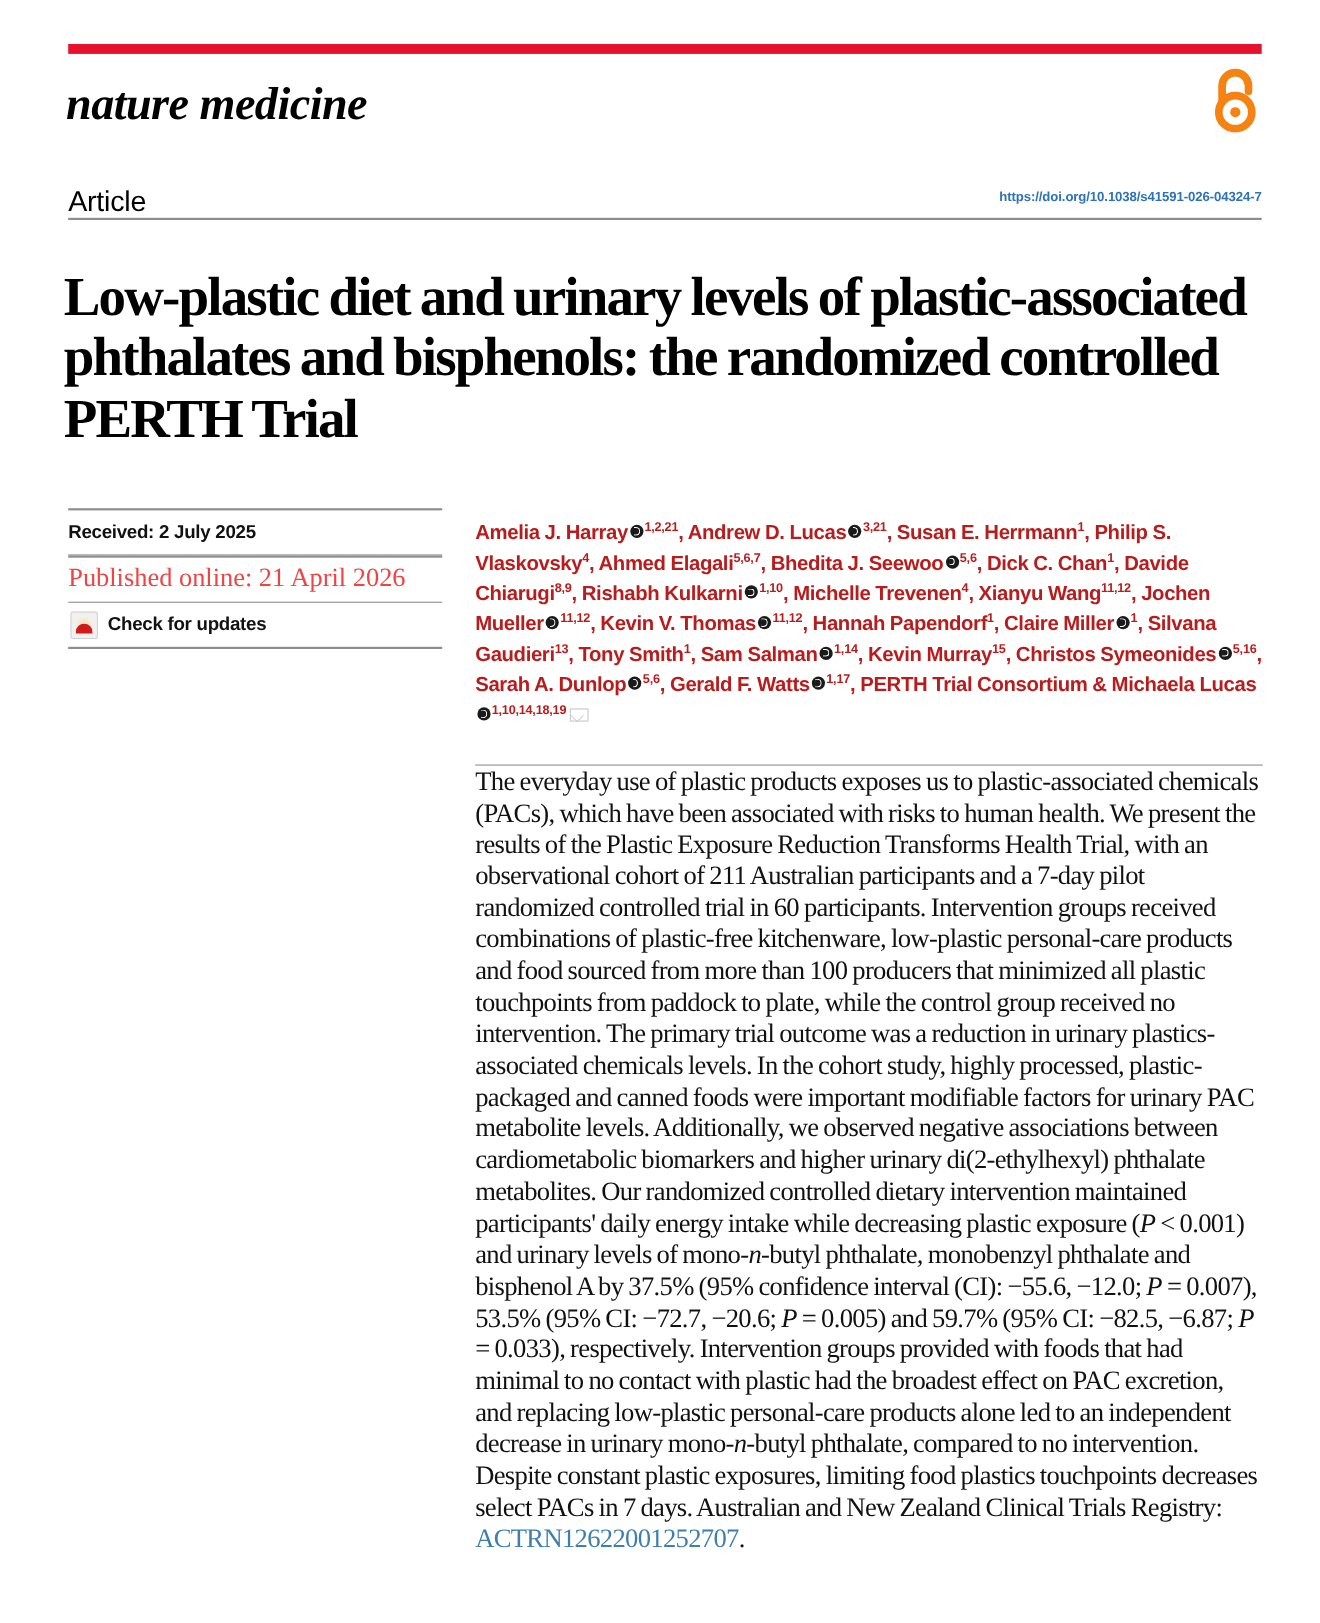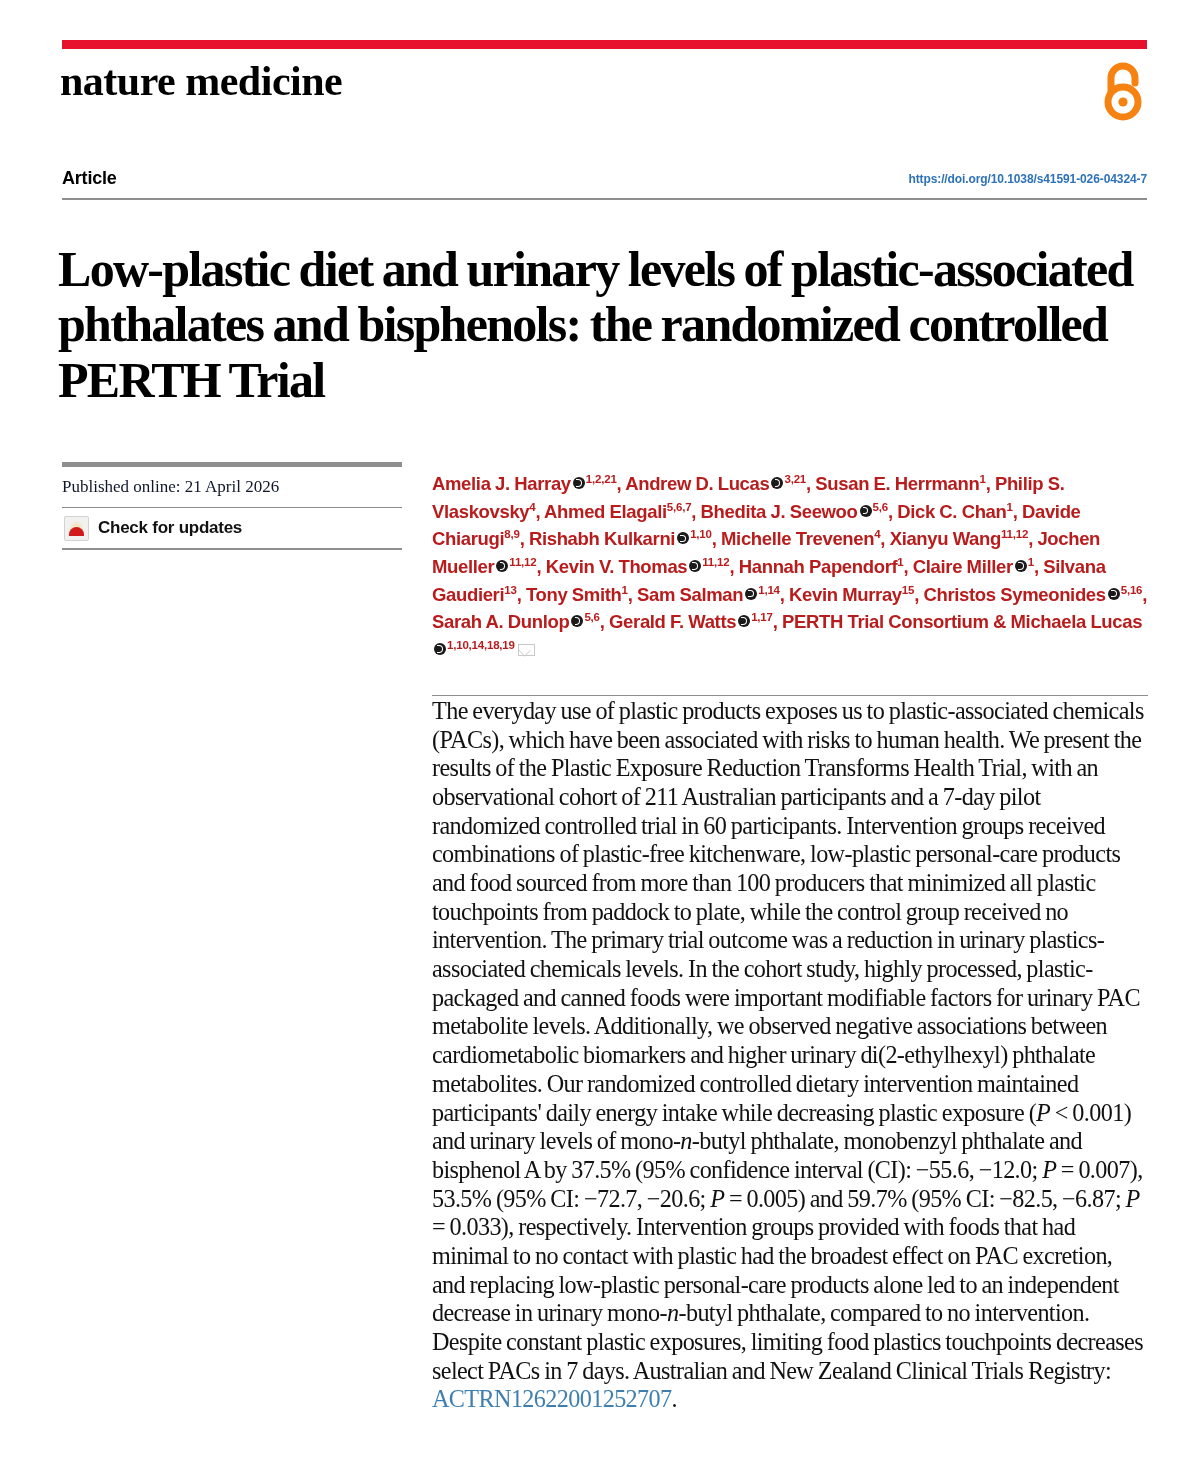--- a/index.html
+++ b/index.html
@@ -29,27 +29,28 @@
     top: 40px;
     width: 1085px;
     height: 9px;
     background: #e8112d;
   }
 
   
   .masthead {
     position: absolute;
     left: 60px;
-    top: 60px;
+    top: 74px;
     font-family: "Liberation Serif", serif;
     font-weight: 700;
     font-size: 42px;
     letter-spacing: -0.5px;
     color: #000000;
     line-height: 1.0;
+    font-style: italic;
   }
 
   
   .oa-icon {
     position: absolute;
     left: 1093px;
     top: 61px;
     width: 60px;
     height: 62px;
   }
@@ -59,22 +60,22 @@
     position: absolute;
     left: 62px;
     top: 168px;
     width: 1085px;
     height: 34px;
   }
   .kicker {
     position: absolute;
     left: 0;
     top: 0;
-    font-size: 18px;
-    font-weight: 700;
+    font-size: 26px;
+    font-weight: 400;
     letter-spacing: -0.2px;
     color: #000;
   }
   .doi-link {
     position: absolute;
     right: 0;
     top: 4px;
     font-size: 12px;
     font-weight: 700;
     color: #2e72b8;
@@ -122,22 +123,22 @@
     display: flex;
     align-items: center;
     font-size: 17px;
     font-weight: 700;
     letter-spacing: -0.25px;
     color: #111;
   }
   .meta-row.published {
     font-family: "Liberation Serif", serif;
     font-weight: 400;
-    font-size: 17px;
-    color: #0f172a;
+    font-size: 24px;
+    color: #ef4444;
     letter-spacing: 0;
   }
   .meta-row.updates {
     gap: 9px;
     padding-left: 2px;
   }
   .updates-icon {
     width: 23px;
     height: 23px;
     flex: 0 0 auto;
@@ -275,20 +276,21 @@
   <div class="kicker-row">
     <div class="kicker">Article</div>
     <a class="doi-link" href="#">https://doi.org/10.1038/s41591-026-04324-7</a>
   </div>
   <div class="kicker-rule"></div>
 
   <h1 class="title">Low-plastic diet and urinary levels of plastic-associated phthalates and bisphenols: the randomized controlled PERTH Trial</h1>
 
   <div class="meta-col">
     <div class="meta-rule"></div>
+    <div class="meta-row">Received: 2 July 2025</div>
     <div class="meta-rule"></div>
     <div class="meta-rule"></div>
     <div class="meta-row published">Published online: 21 April 2026</div>
     <div class="meta-rule"></div>
     <div class="meta-row updates">
       <span class="updates-icon">
         <span class="glow"></span>
         <span class="dome"></span>
       </span>
       <span>Check for updates</span>

